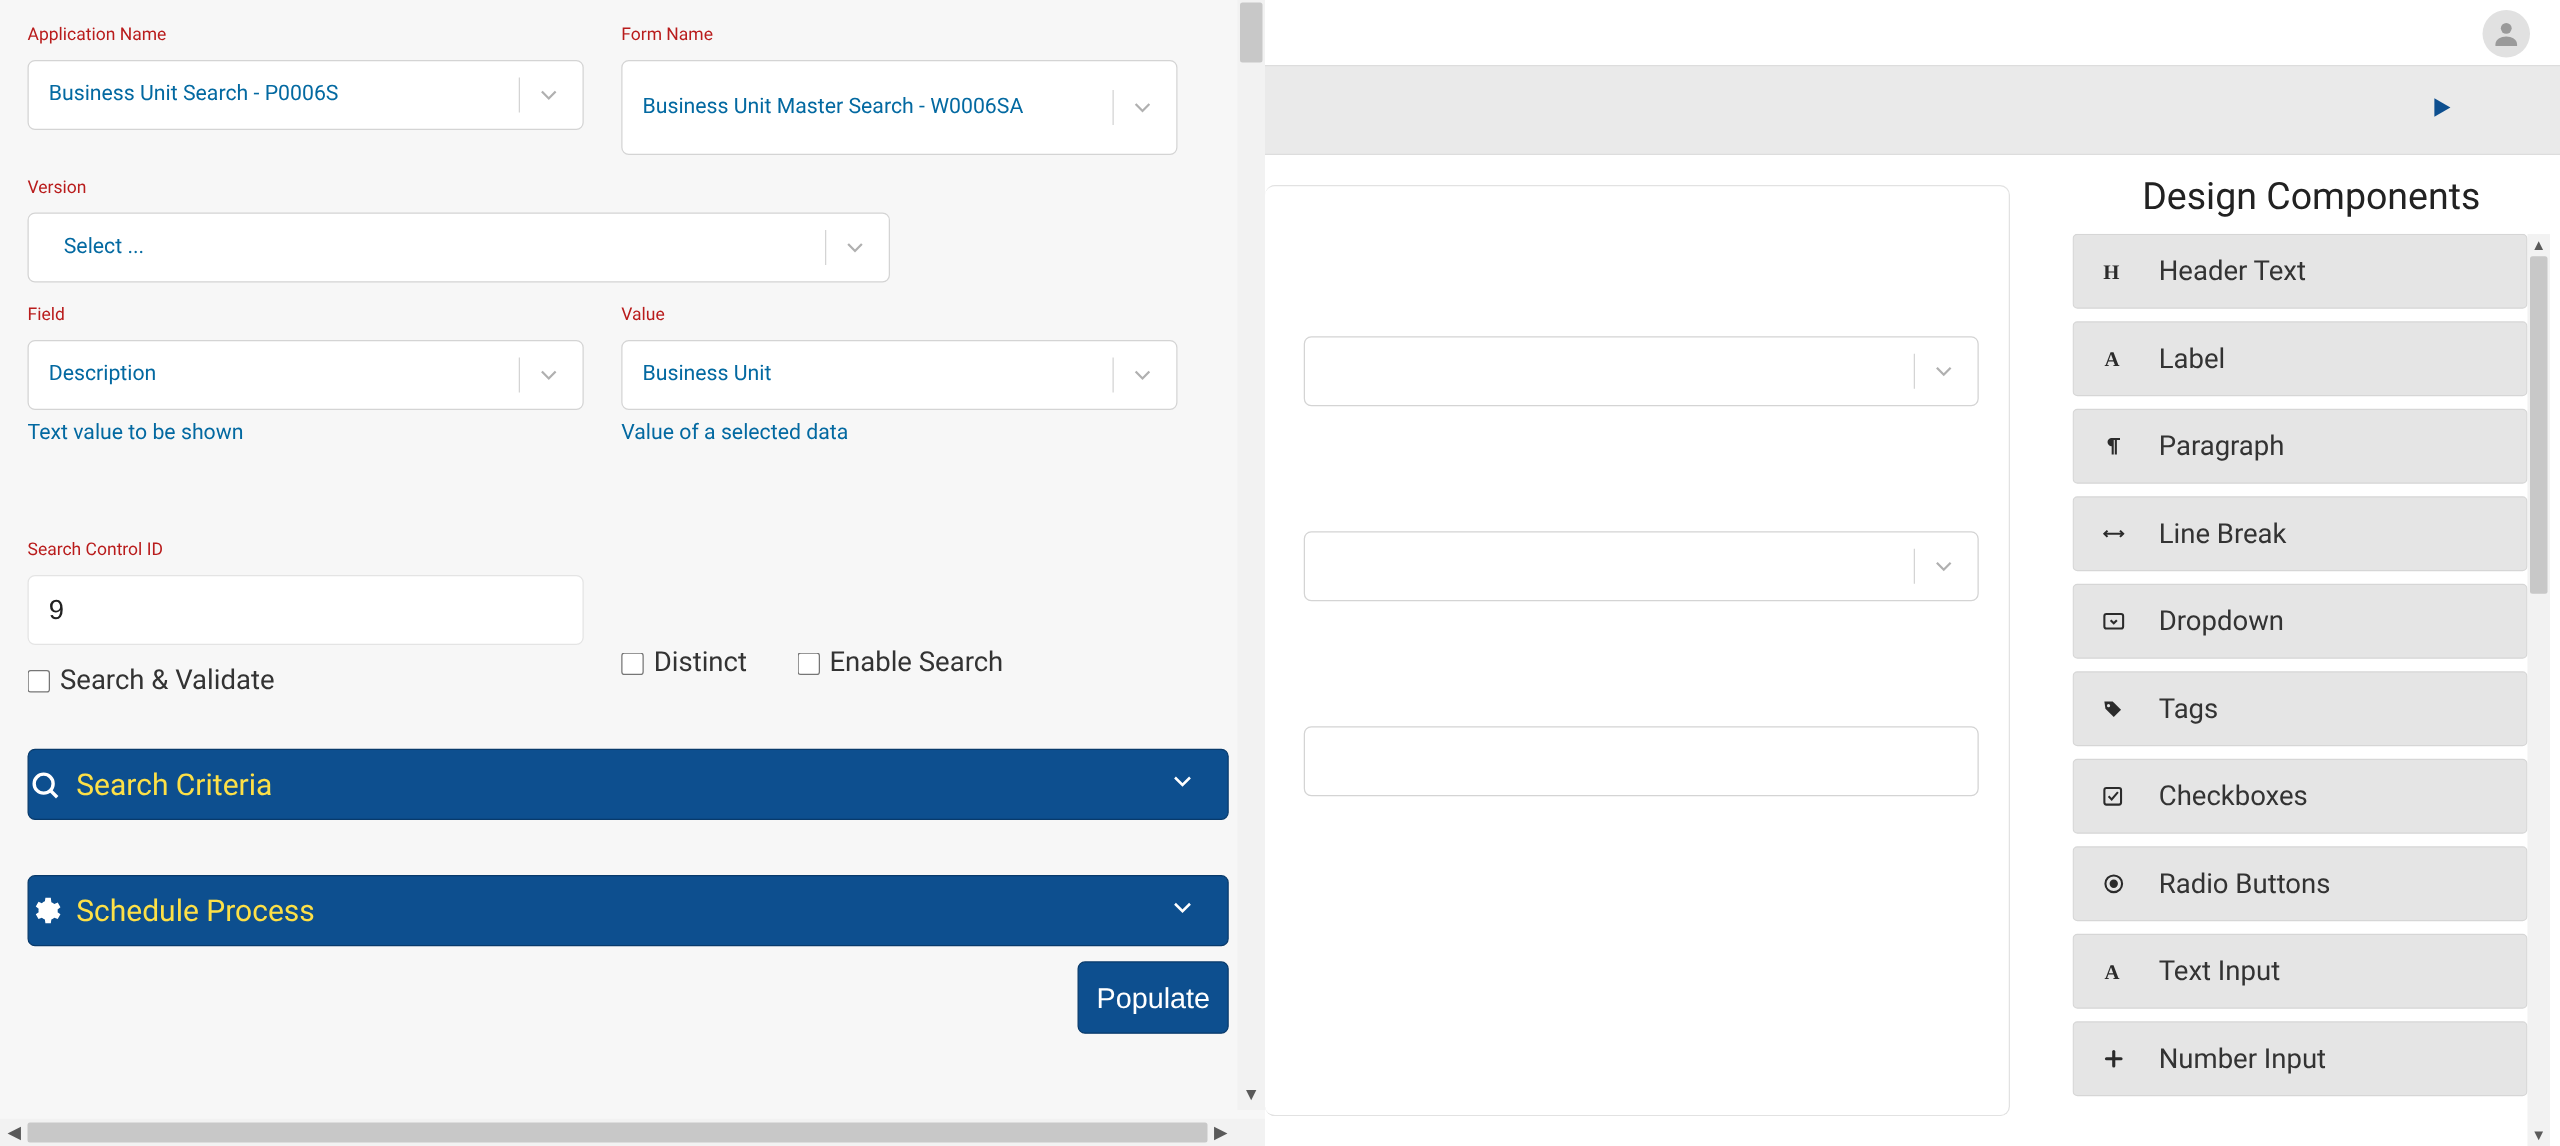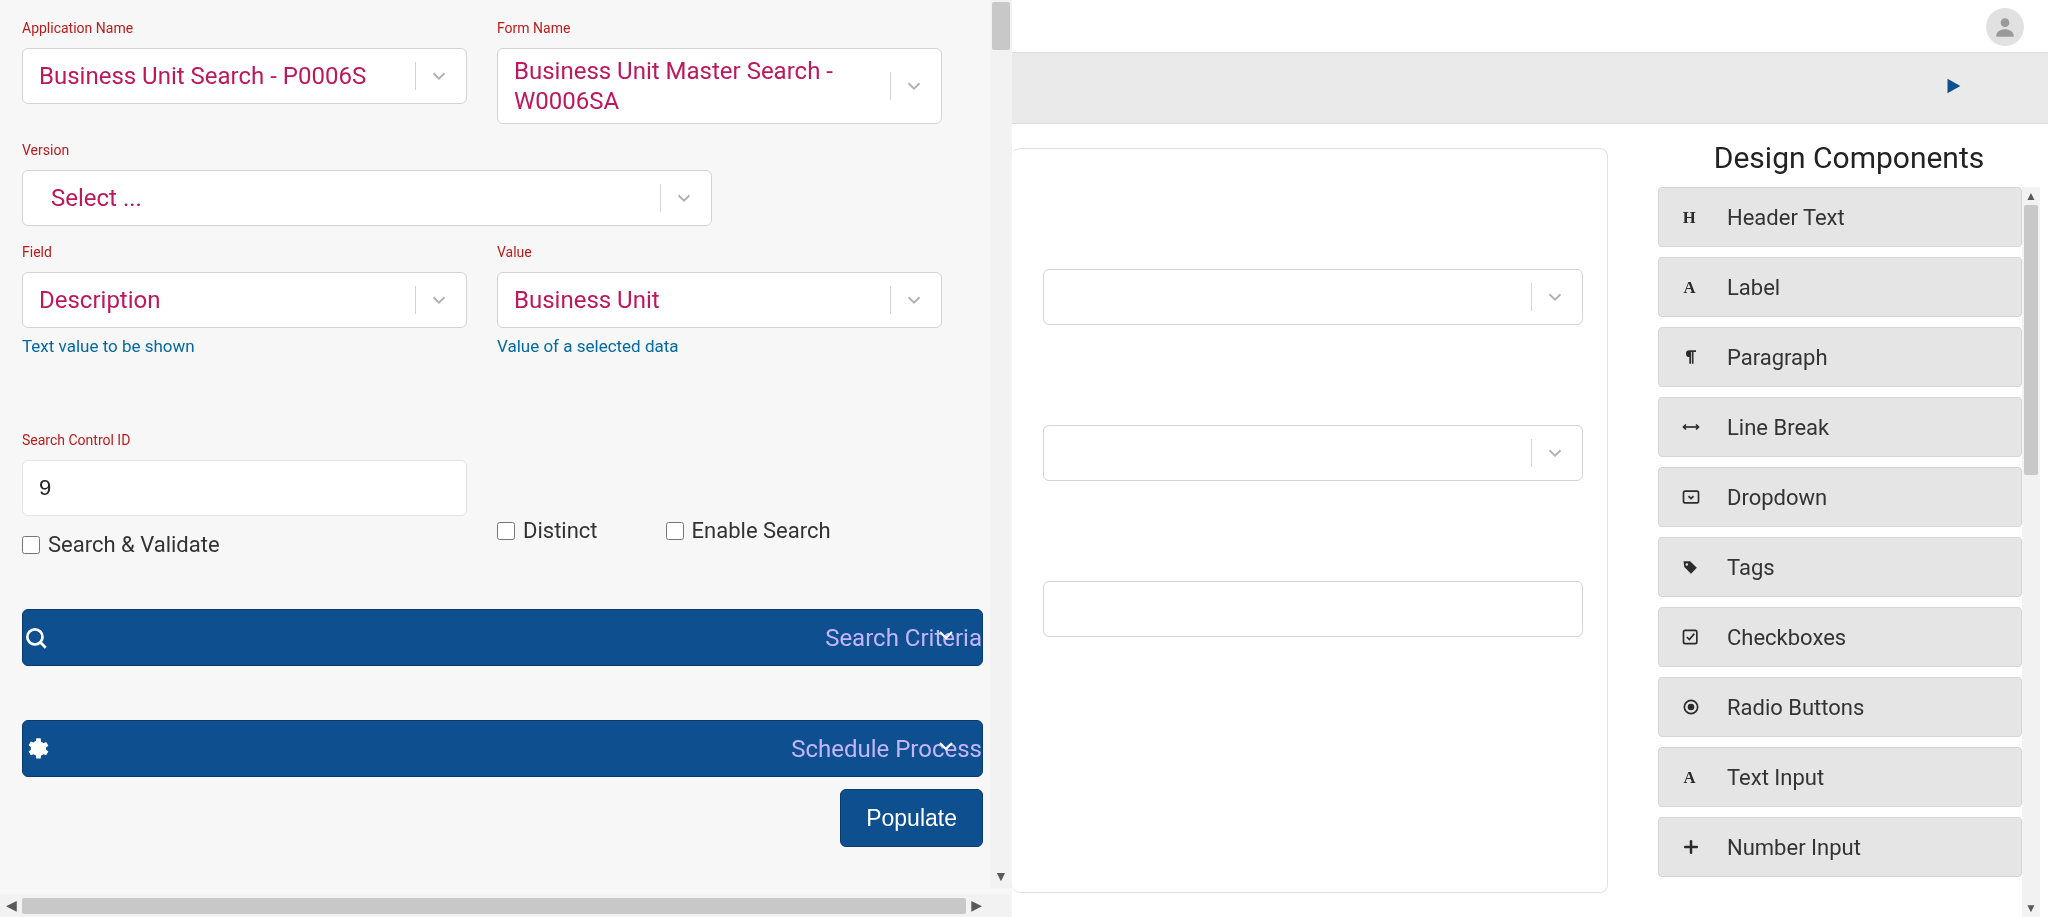--- a/index.html
+++ b/index.html
@@ -73,22 +73,22 @@
     cursor: pointer;
   }
   .select-box.tall {
     height: 76px;
   }
   .select-box.wide {
     width: 690px;
     padding-left: 28px;
   }
   .select-text {
-    color: #be185d;
-    font-size: 24px;
+    color: #0369a1;
+    font-size: 17px;
     flex: 1;
     line-height: 1.25;
   }
   .select-sep {
     width: 1px;
     height: 28px;
     background: #d4d4d4;
     margin: 0 12px;
   }
   .chev {
@@ -121,37 +121,37 @@
     gap: 30px;
     margin-top: 36px;
   }
   .section-col-a {
     width: 445px;
   }
   .section-col-b {
     flex: 1;
     display: flex;
     align-items: flex-end;
-    gap: 68px;
+    gap: 40px;
     padding-bottom: 14px;
   }
   .blue-bar {
     background: #0d4f8f;
     border: 1px solid #083a6b;
-    color: #c4b5fd;
+    color: #fde047;
     height: 57px;
     border-radius: 6px;
     display: flex;
     align-items: center;
-    justify-content: space-between;
+    justify-content: flex-start;
     gap: 12px;
     font-size: 24px;
     cursor: pointer;
     position: relative;
-    margin-top: 28px;
+    margin-top: 18px;
     width: 100%;
   }
   .blue-bar .right-chev {
     position: absolute;
     right: 24px;
     top: 50%;
     transform: translateY(-50%);
   }
   .blue-bar svg.iconmain { width: 26px; height: 26px; }
   .blue-bar .right-chev svg { width: 24px; height: 24px; }
@@ -159,21 +159,21 @@
     display: flex;
     justify-content: flex-end;
     margin-top: 12px;
   }
   .populate-btn {
     background: #0d4f8f;
     border: 1px solid #083a6b;
     color: #fff;
     height: 58px;
     border-radius: 6px;
-    padding: 0 25px;
+    padding: 0 14px;
     font-size: 23px;
     cursor: pointer;
   }
   .left-vscroll {
     position: absolute;
     right: 0;
     top: 0;
     width: 22px;
     height: 888px;
     background: #f2f2f2;

